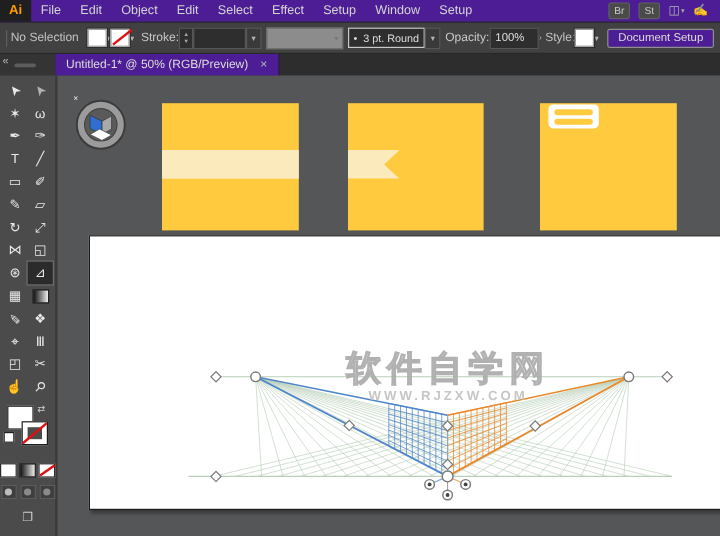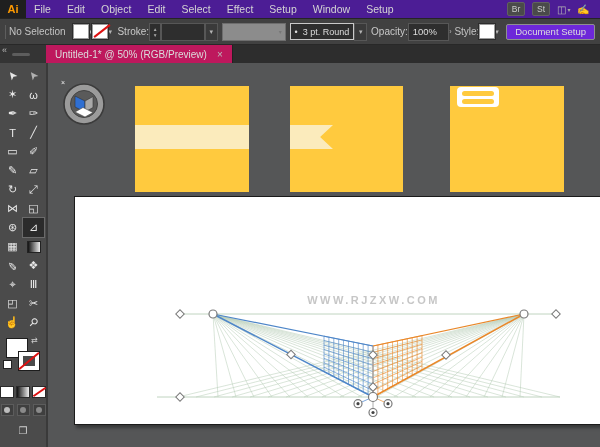--- a/index.html
+++ b/index.html
@@ -37,29 +37,29 @@
            font-size:5.5px;color:#aaaaaa;line-height:6px}
   .dark-box{height:16px;background:#2e2e2e;border:1px solid #575757;display:flex;
             align-items:center;padding:0 4px;color:#dddddd;font-size:9.5px}
   .dd-chev{width:12px;height:16px;background:#3a3a3a;border:1px solid #575757;
            display:flex;align-items:center;justify-content:center}
   .disabled-dd{width:64px;height:16px;background:#8c8c8c;border:1px solid #6e6e6e;
            display:flex;align-items:center;justify-content:flex-end;padding-right:3px}
   .disabled-dd .chev{color:#777777;font-size:6px}
   .brush-box{height:15px;border:1px solid #c9c9c9;background:#2e2e2e;color:#dddddd;
            display:flex;align-items:center;font-size:9px;padding:0 4px;gap:5px}
-  .bar-btn{height:16px;border:1px solid #8f8f8f;border-radius:2px;background:#6d28d9;
+  .bar-btn{height:16px;border:1px solid #8f8f8f;border-radius:2px;background:#4c1d95;
            color:#dddddd;font-size:9.5px;padding:0 8px;display:flex;align-items:center}
 
   
   .tabbar{height:18px;background:#2d2d2d;display:flex;align-items:stretch}
   .tab-left{width:46px;position:relative;background:#343434}
   .collapse{position:absolute;left:2px;top:0px;font-size:9px;color:#b8b8b8}
   .gripper{position:absolute;left:12px;top:8px;width:18px;height:3px;background:#5d5d5d;border-radius:2px}
-  .doc-tab{background:#be185d;color:#dcdcdc;font-size:10px;display:flex;align-items:center;
+  .doc-tab{background:#4c1d95;color:#dcdcdc;font-size:10px;display:flex;align-items:center;
            padding:0 9px;gap:10px;border-right:1px solid #222222}
   .tab-close{font-size:10px;color:#bbbbbb}
 
   
   .main{display:flex;height:385px}
   .toolbar{width:46px;background:#4b4b4b;border-right:2px solid #3a3a3a;position:relative;flex:none}
   .tools-grid{display:grid;grid-template-columns:21px 21px;justify-content:center;padding-top:3px}
   .tool{height:19px;display:flex;align-items:center;justify-content:center;
         font-size:11px;color:#e8e8e8}
   .tool.sel{background:#2b2b2b;outline:1px solid #6a6a6a}
@@ -374,20 +374,21 @@
           <circle cx="325" cy="334" r="4.5" fill="#fff" stroke="#7A7A7A" stroke-width="1.2"></circle>
           <circle cx="310" cy="340.7" r="4" fill="#fff" stroke="#7A7A7A" stroke-width="1.2"></circle>
           <circle cx="310" cy="340.7" r="1.6" fill="#444"></circle>
           <circle cx="340" cy="340.7" r="4" fill="#fff" stroke="#7A7A7A" stroke-width="1.2"></circle>
           <circle cx="340" cy="340.7" r="1.6" fill="#444"></circle>
           <circle cx="325" cy="349.5" r="4" fill="#fff" stroke="#7A7A7A" stroke-width="1.2"></circle>
           <circle cx="325" cy="349.5" r="1.6" fill="#444"></circle>
         </svg>
 
       <div class="watermark">
+        <div class="wm1">软件自学网</div>
         <div class="wm2">WWW.RJZXW.COM</div>
       </div>
 
       <div class="plane-widget">
         <span class="pw-close">×</span>
         <svg width="46" height="46" viewBox="-23 -23 46 46">
           <circle r="20" fill="#9b9b9b" stroke="#3b3b3b" stroke-width="1.6"></circle>
           <circle r="13.5" fill="#5a5a5a" stroke="#444444" stroke-width="1"></circle>
           <polygon id="pw-left" points="-9,-8 1,-3 1,8 -9,3" stroke="#333" stroke-width="0.6" fill="#2F6FD2"></polygon>
           <polygon points="1,-3 9,-7.5 9,3.5 1,8" fill="#a9a9a9" stroke="#333" stroke-width="0.6"></polygon>

